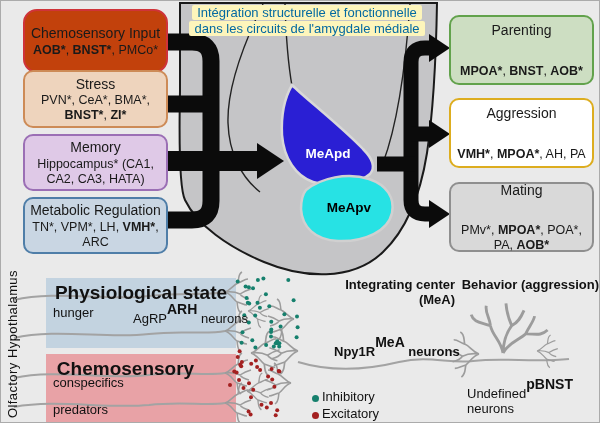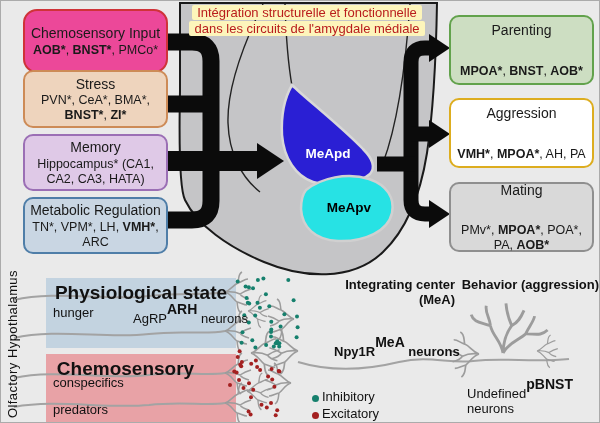--- a/index.html
+++ b/index.html
@@ -12,21 +12,21 @@
   .inbox{left:22px;width:145px;}
   .outbox{left:448px;width:145px;gap:24px;}
   .box-title{font-size:14px;color:#1a1a1a;line-height:1.3;}
   .box-body{font-size:12.5px;color:#1a1a1a;line-height:1.2;}
   .box-body b{font-weight:700;}
   #diag{position:absolute;left:0;top:0;z-index:2;pointer-events:none;}
   .bbox{position:absolute;z-index:1;left:45px;width:190px;}
   .lbl{position:absolute;z-index:3;color:#111;}
   sup.sp{font-size:14px;position:relative;top:-4px;font-weight:600;}
   #title{position:absolute;left:150px;top:3px;width:312px;text-align:center;z-index:4;line-height:15px;}
-  .t-line{display:inline-block;padding:0 5px;border-radius:2px;font-size:13px;font-weight:500;color:#b91c1c;}
+  .t-line{display:inline-block;padding:0 5px;border-radius:2px;font-size:13px;font-weight:500;color:#0369a1;}
   .vlabel{writing-mode:vertical-rl;transform:rotate(180deg);font-size:13px;color:#111;
           text-align:center;letter-spacing:.4px;}
   .bhead{font-weight:700;font-size:19px;text-align:center;}
   .small{font-size:13px;}
   .semib{font-weight:600;font-size:13px;text-align:right;}
   .legend-dot{display:inline-block;width:7px;height:7px;border-radius:50%;margin-right:3px;vertical-align:-1px;}
   .region-lbl{font-weight:700;font-size:13.5px;text-align:center;z-index:3;position:absolute;}
 </style>
 </head>
 <body>
@@ -173,21 +173,21 @@
         <circle cx="252.2" cy="388.8" r="2" fill="#a32020"></circle>
         <circle cx="270.6" cy="367.9" r="2" fill="#a32020"></circle>
       </g>
   </svg>
 
   <div id="title">
     <span class="t-line" style="background: rgb(253, 245, 187);">Intégration structurelle et fonctionnelle</span><br>
     <span class="t-line" style="background: rgb(253, 245, 187);">dans les circuits de l'amygdale médiale</span>
   </div>
 
-  <div class="box inbox" style="top: 8px; height: 64px; background: #ec4899; border-color: rgb(207, 51, 57); border-radius: 14px;">
+  <div class="box inbox" style="top: 8px; height: 64px; background: #c2410c; border-color: rgb(207, 51, 57); border-radius: 14px;">
     <div class="box-title">Chemosensory Input</div>
     <div class="box-body"><b>AOB*</b><span>, </span><b>BNST*</b><span>, PMCo*</span></div>
   </div>
   <div class="box inbox" style="top: 69px; height: 58px; background: rgb(238, 212, 189); border-color: rgb(205, 139, 87);">
     <div class="box-title">Stress</div>
     <div class="box-body"><span>PVN*, CeA*, BMA*, </span><b>BNST*</b><span>, </span><b>ZI*</b></div>
   </div>
   <div class="box inbox" style="top: 133px; height: 57px; background: rgb(223, 201, 231); border-color: rgb(155, 111, 181);">
     <div class="box-title">Memory</div>
     <div class="box-body"><span>Hippocampus* (CA1, CA2, CA3, HATA)</span></div>

